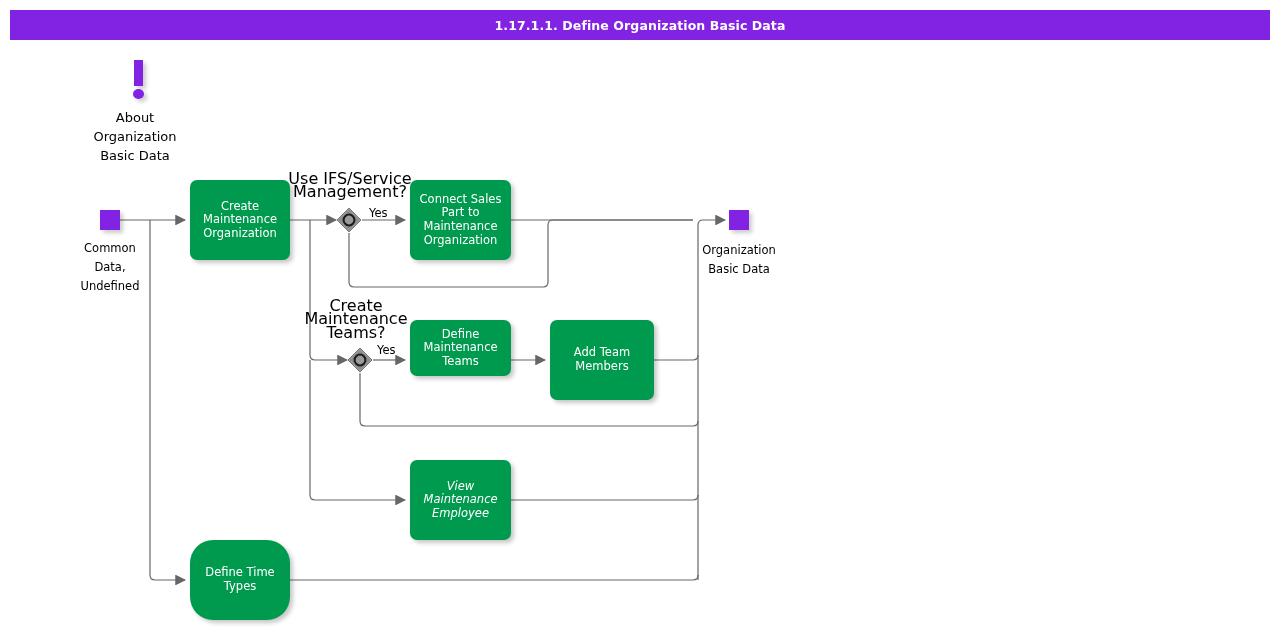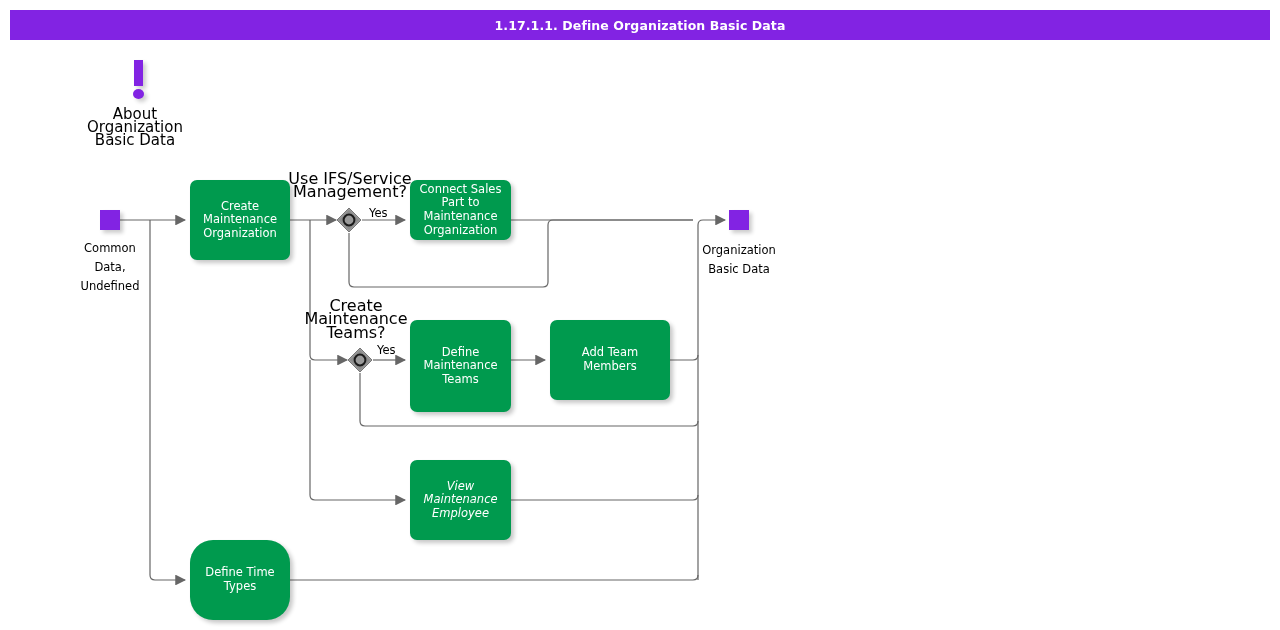--- a/index.html
+++ b/index.html
@@ -116,22 +116,22 @@
     width: 11px;
     height: 10px;
     border-radius: 50%;
     background: #8223e3;
     left: 5px;
     top: 29px;
     box-shadow: 3px 3px 4px rgba(0,0,0,0.20);
   }
   .note-label {
     position: absolute;
-    font-size: 15px;
-    line-height: 13px;
+    font-size: 13px;
+    line-height: 19px;
     color: #000000;
     text-align: center;
     white-space: pre-line;
   }
 </style>
 </head>
 <body>
 
 <div id="canvas">
 
@@ -192,30 +192,30 @@
 Undefined</div>
 
   <div class="terminator" style="left:729px; top:210px;"></div>
   <div class="term-label" style="left:679px; top:241px; width:120px;">Organization
 Basic Data</div>
 
   <div class="task" style="left:190px; top:180px; width:100px; height:80px;">Create
 Maintenance
 Organization</div>
 
-  <div class="task" style="left:410px; top:180px; width:101px; height:60px;">Connect Sales
+  <div class="task" style="left:410px; top:180px; width:101px; height:80px;">Connect Sales
 Part to
 Maintenance
 Organization</div>
 
-  <div class="task" style="left:410px; top:320px; width:101px; height:92px;">Define
+  <div class="task" style="left:410px; top:320px; width:101px; height:56px;">Define
 Maintenance
 Teams</div>
 
-  <div class="task" style="left:550px; top:320px; width:120px; height:80px;">Add Team
+  <div class="task" style="left:550px; top:320px; width:104px; height:80px;">Add Team
 Members</div>
 
   <div class="task" style="left:410px; top:460px; width:101px; height:80px;font-style:italic;">View
 Maintenance
 Employee</div>
 
   <div class="task" style="left:190px; top:540px; width:100px; height:80px;border-radius:23px;">Define Time
 Types</div>
 
   <div class="gateway" style="left:336px; top:207px;">

